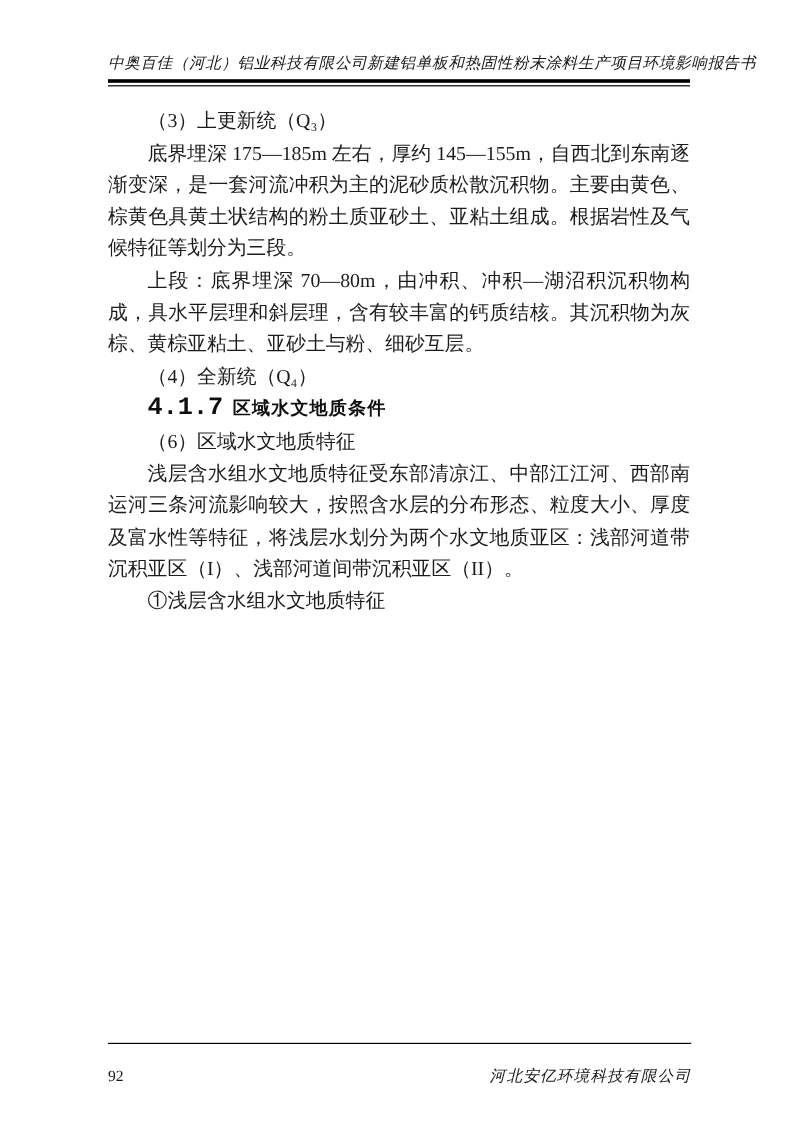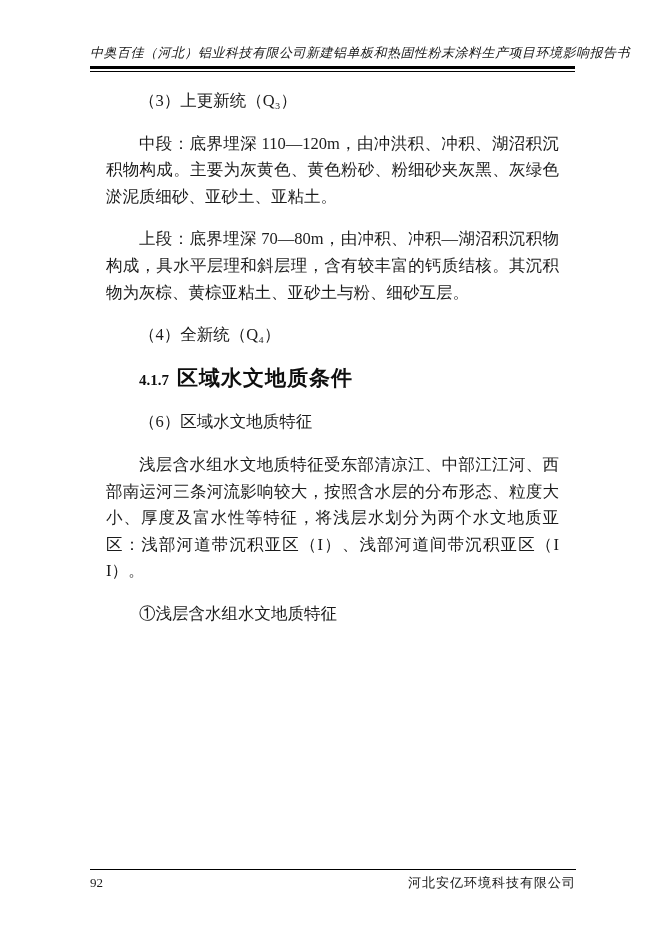--- a/index.html
+++ b/index.html
@@ -44,86 +44,87 @@
   .header-rule .thin {
     margin-top: 2px;
     height: 1.5px;
     background: #000;
   }
   
   .doc-body {
     margin-top: 16px;
   }
   .doc-body p {
-    margin: 16px;
+    margin: 0;
     font-size: 16.5px;
     line-height: 26.6px;
     text-align: justify;
     text-indent: 33px;
     word-break: break-all;
   }
   .section-heading {
     margin: 2px 0 4px 0;
     line-height: 30px;
     font-weight: bold;
     text-indent: 0;
     color: #0e0e0e;
   }
   .section-heading .num {
-    font-family: Liberation Serif, serif;
-    font-size: 15px;
+    font-family: Liberation Mono, monospace;
+    font-size: 21px;
     font-weight: bold;
   }
   .section-heading .txt {
     font-family: "Liberation Sans", "DejaVu Sans", sans-serif;
-    font-size: 21px;
+    font-size: 15px;
     font-weight: bold;
     margin-left: 8px;
     letter-spacing: 1px;
   }
   
   .doc-footer {
     position: absolute;
     left: 90px;
     top: 869px;
     width: 486px;
     border-top: 1.5px solid #000;
-    padding-top: 5px;
+    padding-top: 19px;
     display: flex;
     justify-content: space-between;
     align-items: flex-start;
   }
   .page-number {
     font-size: 13px;
     line-height: 16px;
   }
   .footer-company {
     font-size: 13px;
     line-height: 16px;
+    font-style: italic; 
     letter-spacing: 1px;
     color: #161616;
   }
 </style>
 </head>
 <body>
 
 <div class="page">
 
   <div class="doc-header">
     <div class="doc-header-title">中奥百佳（河北）铝业科技有限公司新建铝单板和热固性粉末涂料生产项目环境影响报告书</div>
     <div class="header-rule">
       <div class="thick"></div>
       <div class="thin"></div>
     </div>
   </div>
 
   <div class="doc-body">
 
     <p>（3）上更新统（Q₃）</p>
-    <p>中段：底界埋深 110—120m，由冲洪积、冲积、湖沼积沉积物构成。主要为灰黄色、黄色粉砂、粉细砂夹灰黑、灰绿色淤泥质细砂、亚砂土、亚粘土。</p>
+    <p>底界埋深 175—185m 左右，厚约 145—155m，自西北到东南逐渐变深，是一套河流冲积为主的泥砂质松散沉积物。主要由黄色、棕黄色具黄土状结构的粉土质亚砂土、亚粘土组成。根据岩性及气候特征等划分为三段。</p>
     <p>上段：底界埋深 70—80m，由冲积、冲积—湖沼积沉积物构成，具水平层理和斜层理，含有较丰富的钙质结核。其沉积物为灰棕、黄棕亚粘土、亚砂土与粉、细砂互层。</p>
     <p>（4）全新统（Q₄）</p>
 
     <p class="section-heading">
       <span class="num">4.1.7</span><span class="txt">区域水文地质条件</span>
     </p>
 
     <p>（6）区域水文地质特征</p>
     <p>浅层含水组水文地质特征受东部清凉江、中部江江河、西部南运河三条河流影响较大，按照含水层的分布形态、粒度大小、厚度及富水性等特征，将浅层水划分为两个水文地质亚区：浅部河道带沉积亚区（I）、浅部河道间带沉积亚区（II）。</p>
     <p>①浅层含水组水文地质特征</p>

